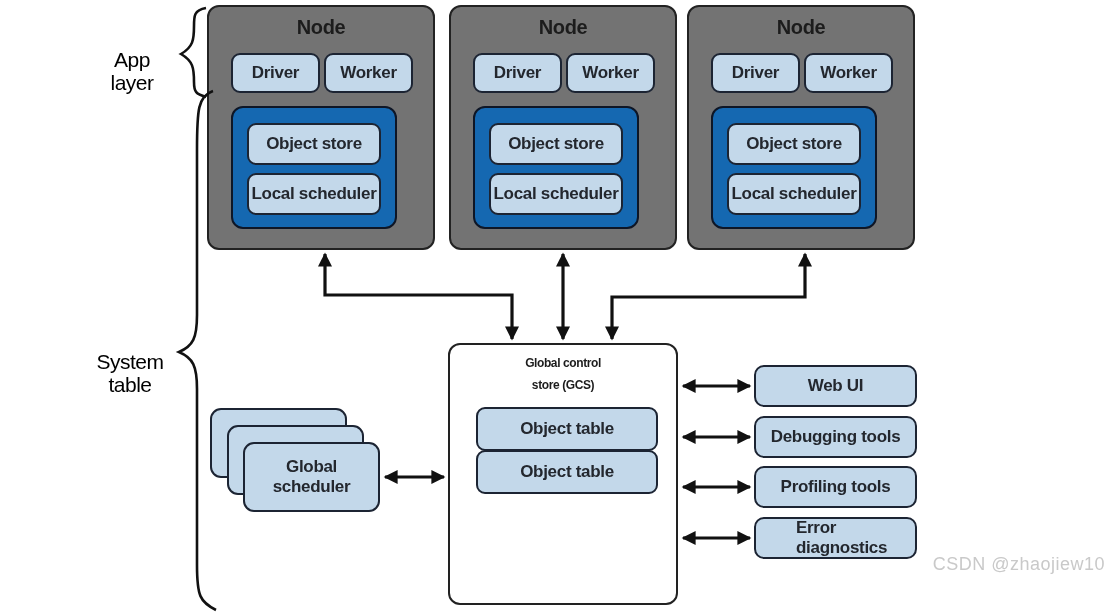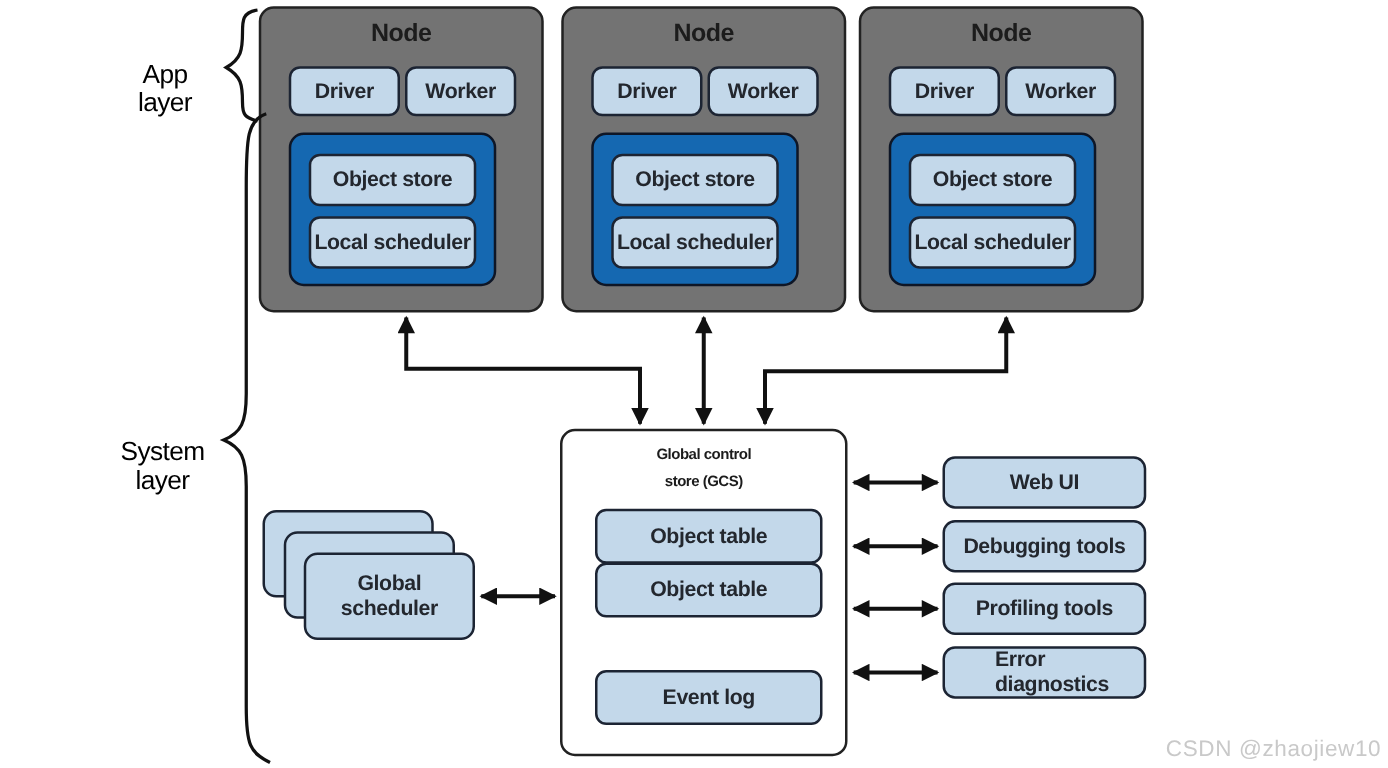--- a/index.html
+++ b/index.html
@@ -84,31 +84,31 @@
   .tool.t0{top:365px;text-align:right;}
   .tool.t1{top:416px;}
   .tool.t2{top:466px;}
   .tool.t3{top:517px;padding-left:40px;}
 
   
   #overlay{left:0;top:0;width:1110px;height:614px;pointer-events:none;}
 
   
   #watermark{
-    right:5px;top:589px;font-size:18px;color:#c9c9c9;
+    right:5px;top:554px;font-size:18px;color:#c9c9c9;
     letter-spacing:0.5px;font-weight:400;
   }
 </style>
 </head>
 <body>
 
 <div class="abs layer-label pre" id="app-label">App
 layer</div>
 <div class="abs layer-label pre" id="system-label">System
-layer</div>
+table</div>
 
 <div class="abs node" style="left:207px">
   <div class="node-title">Node</div>
   <div class="proc-row">
     <div class="chip">Driver</div>
     <div class="chip">Worker</div>
   </div>
   <div class="store-wrap">
     <div class="chip os">Object store</div>
     <div class="chip ls">Local scheduler</div>
@@ -137,21 +137,20 @@
     <div class="chip os">Object store</div>
     <div class="chip ls">Local scheduler</div>
   </div>
 </div>
 
 <div class="abs" id="gcs">
   <div id="gcs-title" class="pre">Global control
 store (GCS)</div>
   <div class="chip gcs-table t0">Object table</div>
   <div class="chip gcs-table t1">Object table</div>
-  <div class="chip gcs-table t3">Event log</div>
 </div>
 
 <div class="abs gs-card" id="gs-back"></div>
 <div class="abs gs-card" id="gs-mid"></div>
 <div class="abs gs-card pre" id="gs-front">Global
 scheduler</div>
 
 <div class="abs chip tool t0">Web UI</div>
 <div class="abs chip tool t1">Debugging tools</div>
 <div class="abs chip tool t2">Profiling tools</div>

